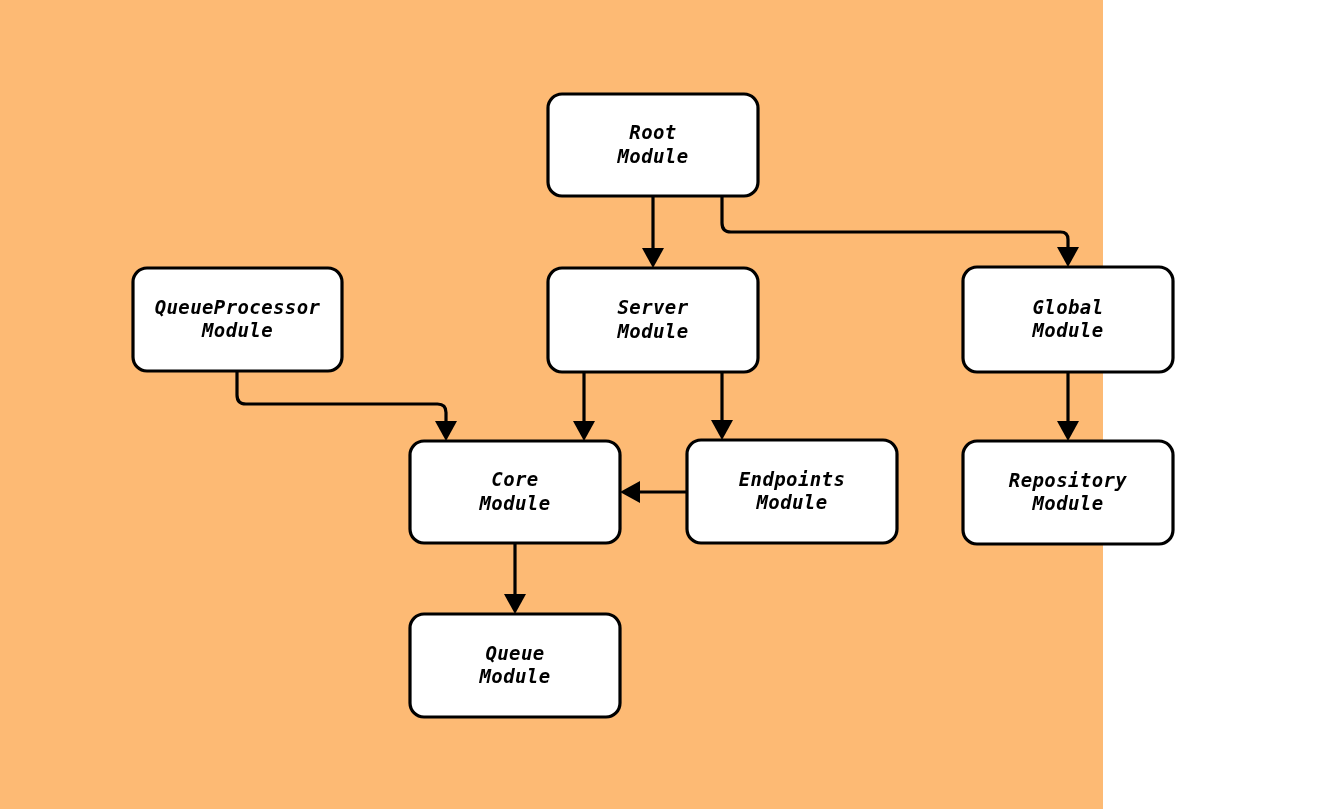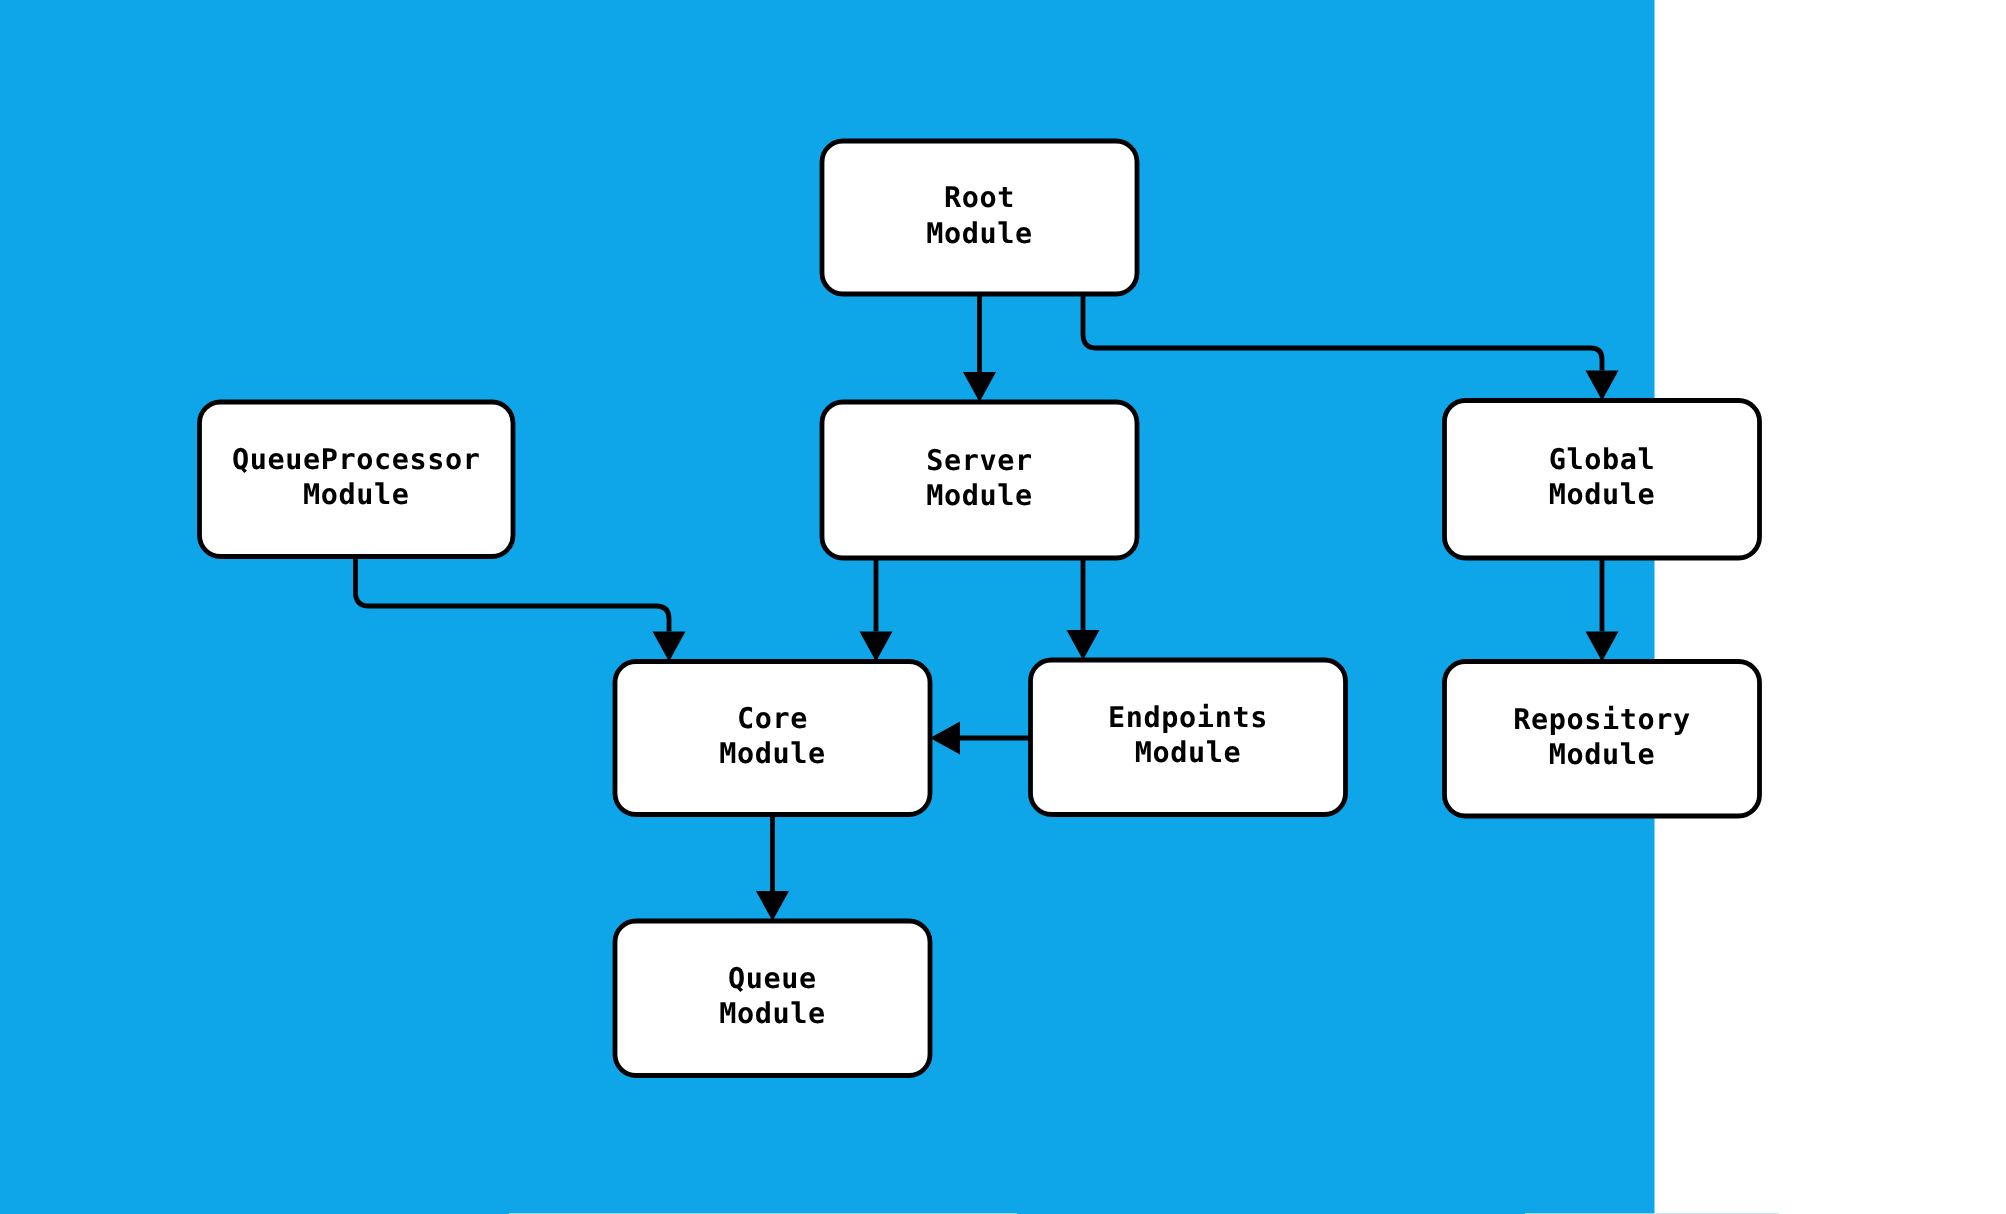--- a/index.html
+++ b/index.html
@@ -11,21 +11,22 @@
   body {
     width: 1337px;
     height: 809px;
     overflow: hidden;
     font-family: "DejaVu Sans Mono", "Liberation Mono", monospace;
   }
   #diagram-root {
     position: relative;
     width: 1103px;
     height: 809px;
-    background: #0ea5e9;
+    background: #fdba74;
+    font-style: italic;
   }
   svg#diagram-canvas {
     display: block;
     width: 1337px;
     height: 809px;
   }
   .node-box {
     fill: #ffffff;
     stroke: #000000;
     stroke-width: 3.2;

